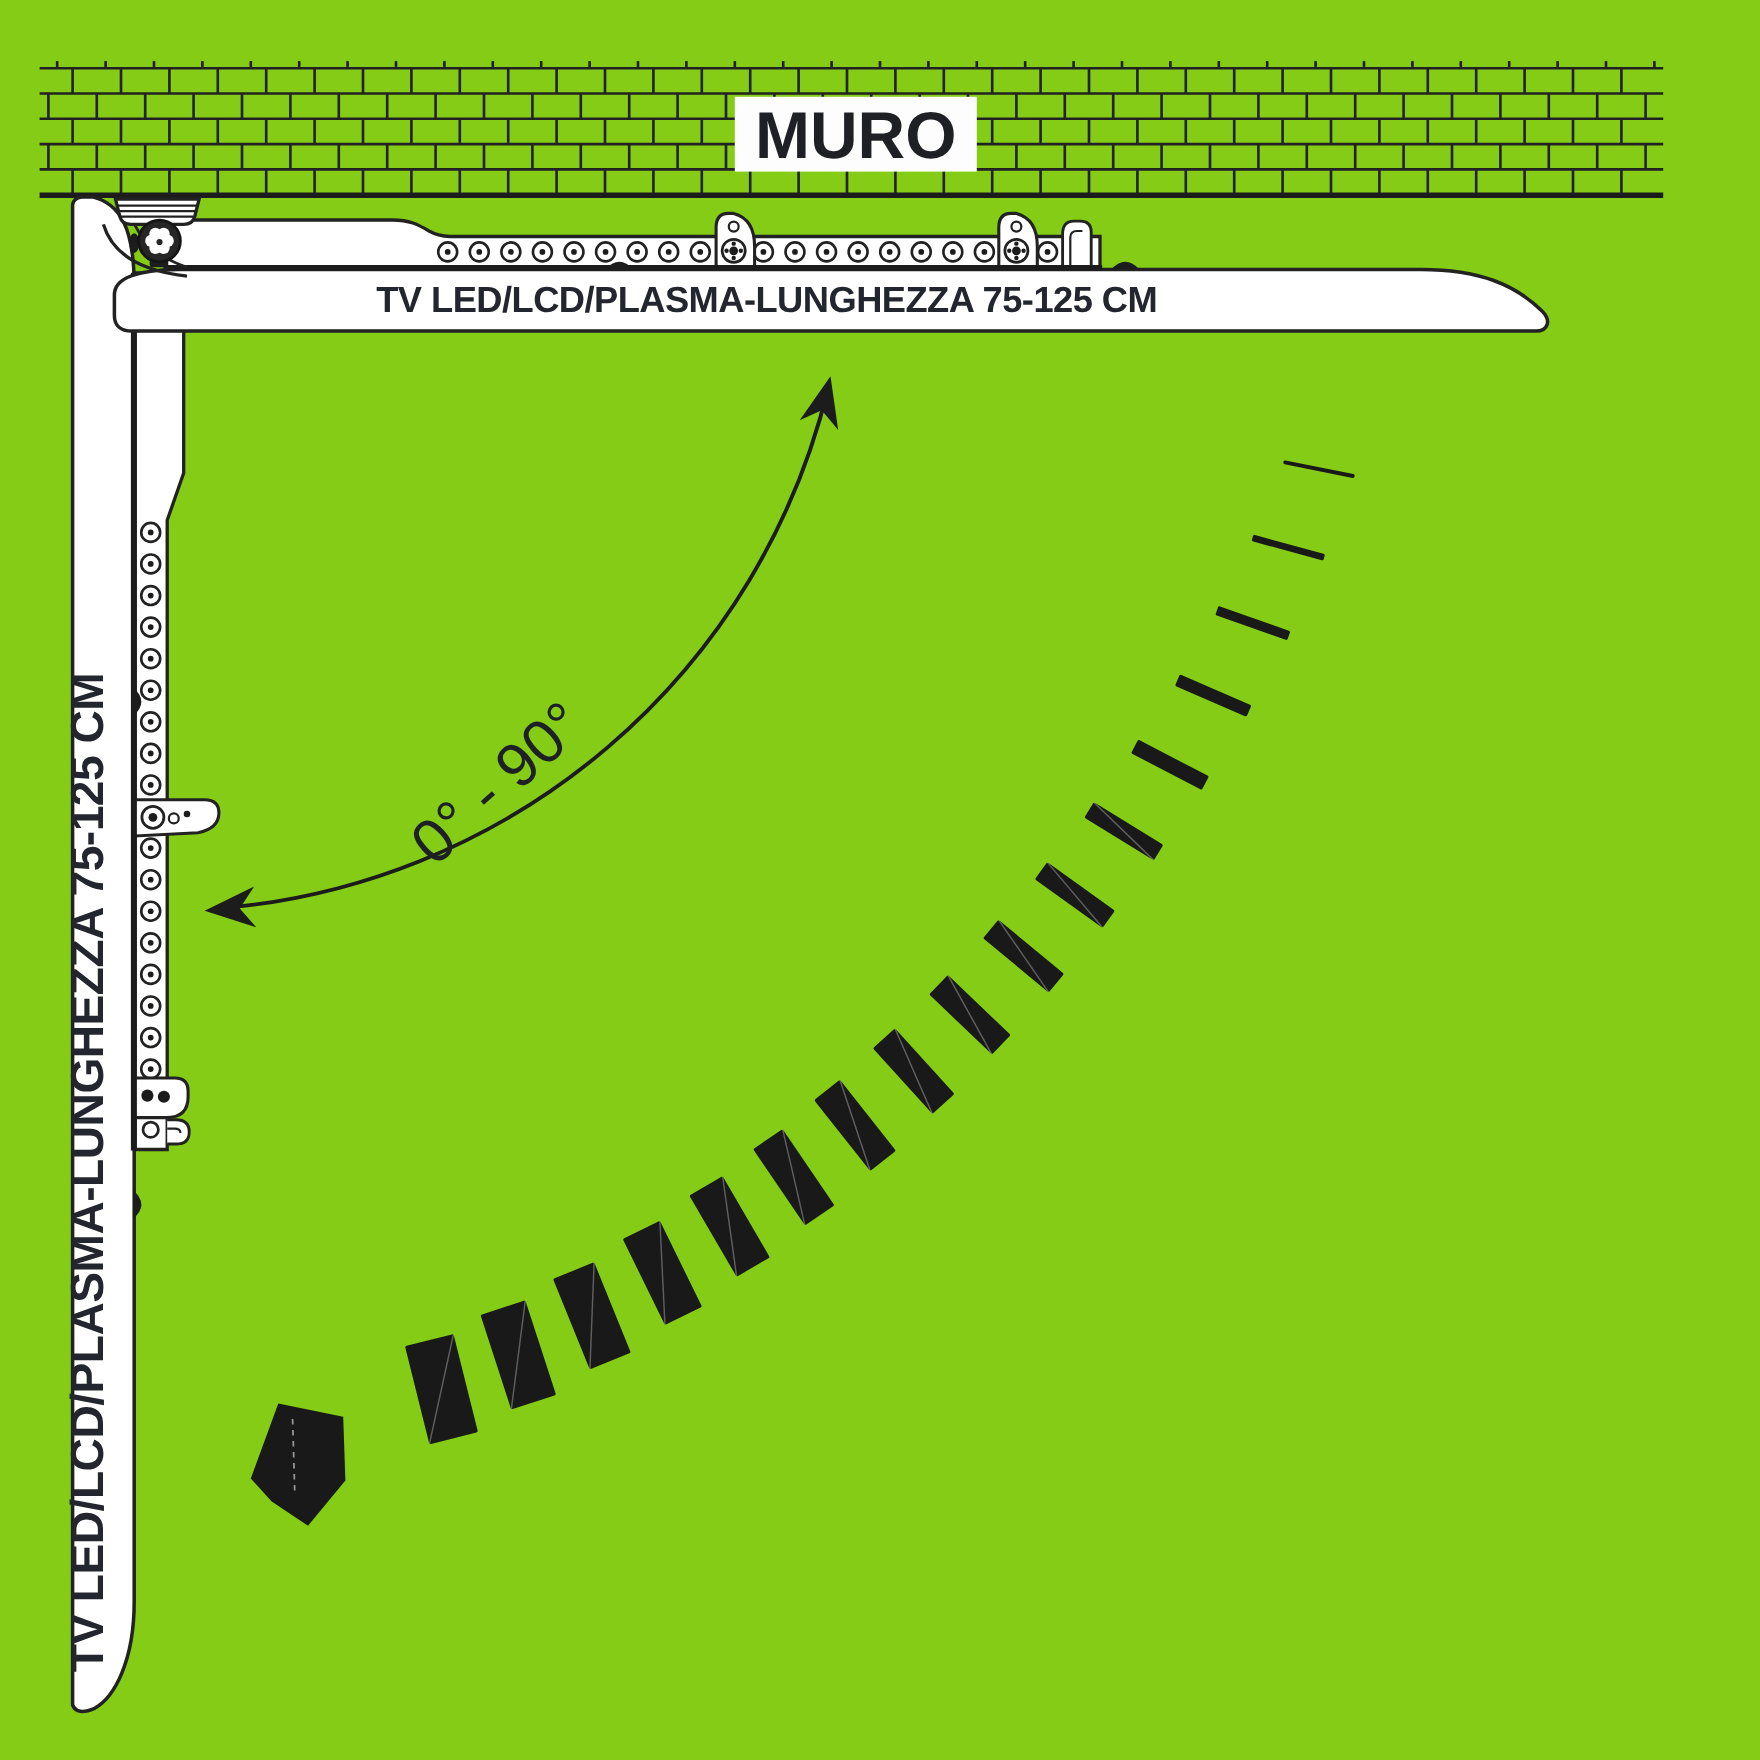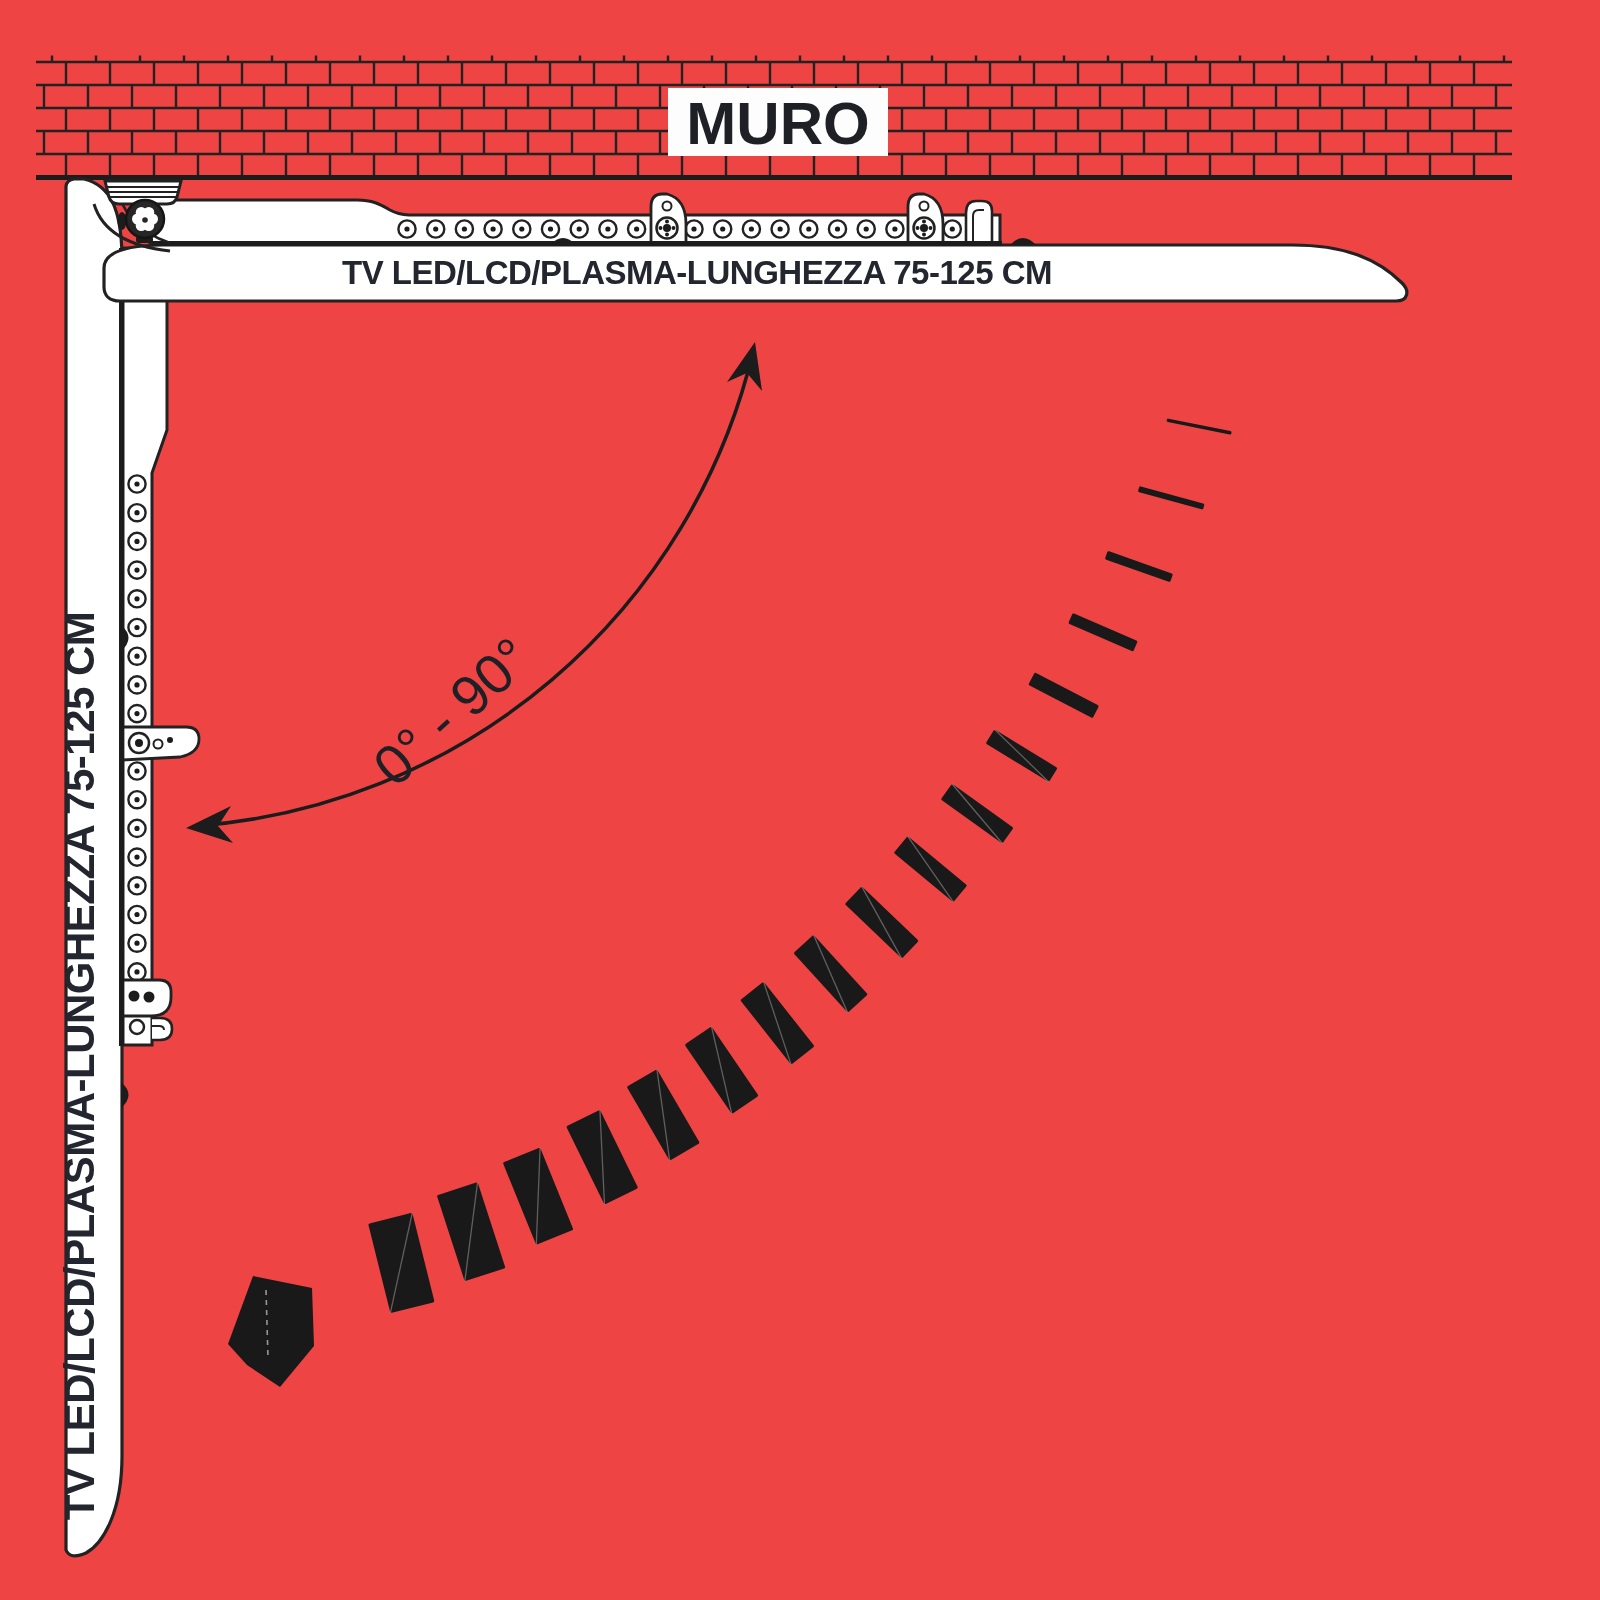--- a/index.html
+++ b/index.html
@@ -1,19 +1,19 @@
 <!DOCTYPE html>
 <html><head>
 <meta charset="utf-8">
 <style>
   html,body{margin:0;padding:0;background:#ffffff;}
   .stage{
     position:relative;
     width:1600px;height:1600px;
-    background:#ef4444;
+    background:#84cc16;
     font-family:"Liberation Sans", sans-serif;
     overflow:hidden;
   }
   svg{position:absolute;left:0;top:0;}
   text{font-family:"Liberation Sans", sans-serif;}
   .label-lg{font-size:60px;font-weight:600;}
   .label-tv{font-size:33px;font-weight:600;letter-spacing:-0.5px;}
   .label-tv-v{font-size:42px;font-weight:600;letter-spacing:-0.5px;}
   .label-angle{font-size:56px;font-weight:400;}
 </style>

